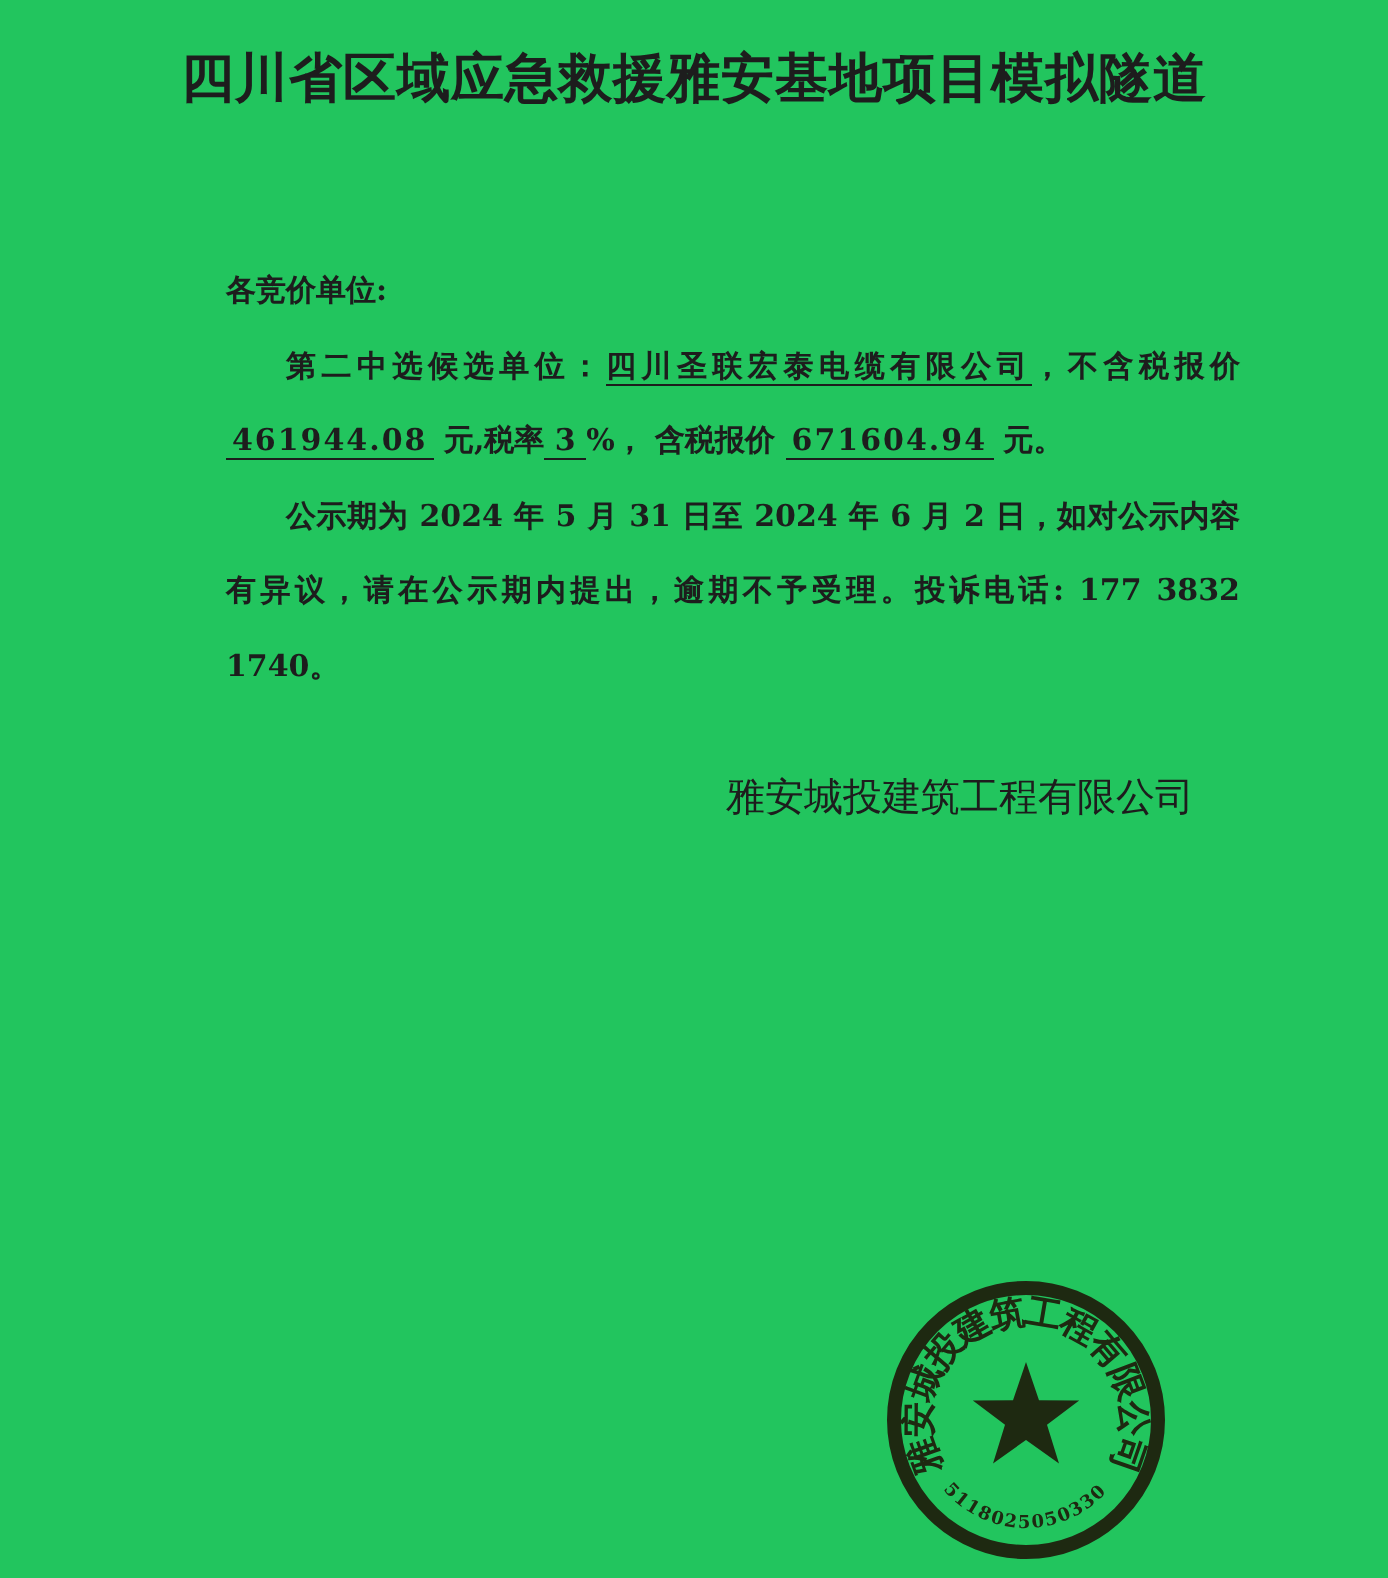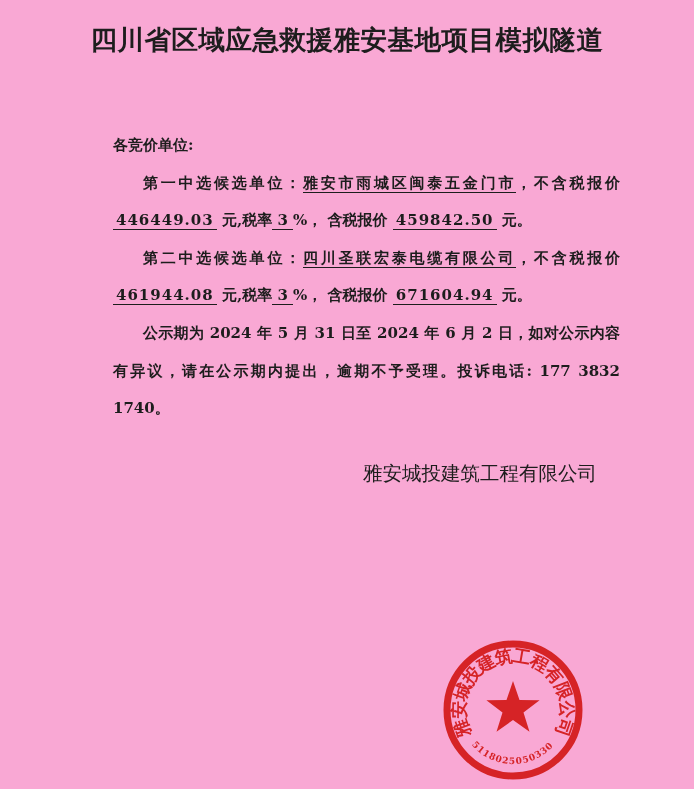--- a/index.html
+++ b/index.html
@@ -2,21 +2,21 @@
 <html><head>
 <meta charset="utf-8">
 <style>
   * { margin: 0; padding: 0; box-sizing: border-box; }
   html, body { background: #e9e9e9; }
   .doc {
     position: relative;
     width: 694px;
     height: 789px;
     margin: 0 auto;
-    background: #f9a8d4;
+    background: #22c55e;
     color: #1d1d1d;
     font-family: "DejaVu Serif", "Liberation Serif", serif;
     overflow: hidden;
   }
   .title-block { padding-top: 15px; text-align: center; }
   .title-line {
     font-size: 26.5px;
     font-weight: bold;
     line-height: 50px;
     letter-spacing: 0.5px;
@@ -62,21 +62,20 @@
 
   <div class="title-block">
     <div class="title-line">四川省区域应急救援雅安基地项目模拟隧道</div>
   </div>
 
   <div class="content">
 
     <p class="no-indent">各竞价单位:</p>
 
 
-    <p><span>第一中选候选单位：</span><span class="u">雅安市雨城区闽泰五金门市</span><span>，不含税报价</span> <span class="u num">446449.03</span> <span>元,税率</span><span class="u"> 3 </span><span>%， 含税报价</span> <span class="u num">459842.50</span> <span>元。</span></p>
 
     <p><span>第二中选候选单位：</span><span class="u">四川圣联宏泰电缆有限公司</span><span>，不含税报价</span> <span class="u num">461944.08</span> <span>元,税率</span><span class="u"> 3 </span><span>%， 含税报价</span> <span class="u num">671604.94</span> <span>元。</span></p>
 
 
     <p>公示期为 2024 年 5 月 31 日至 2024 年 6 月 2 日，如对公示内容有异议，请在公示期内提出，逾期不予受理。投诉电话: 177 3832 1740。</p>
   </div>
 
   <div class="signature">
     <div class="sig-company">雅安城投建筑工程有限公司</div>
 

